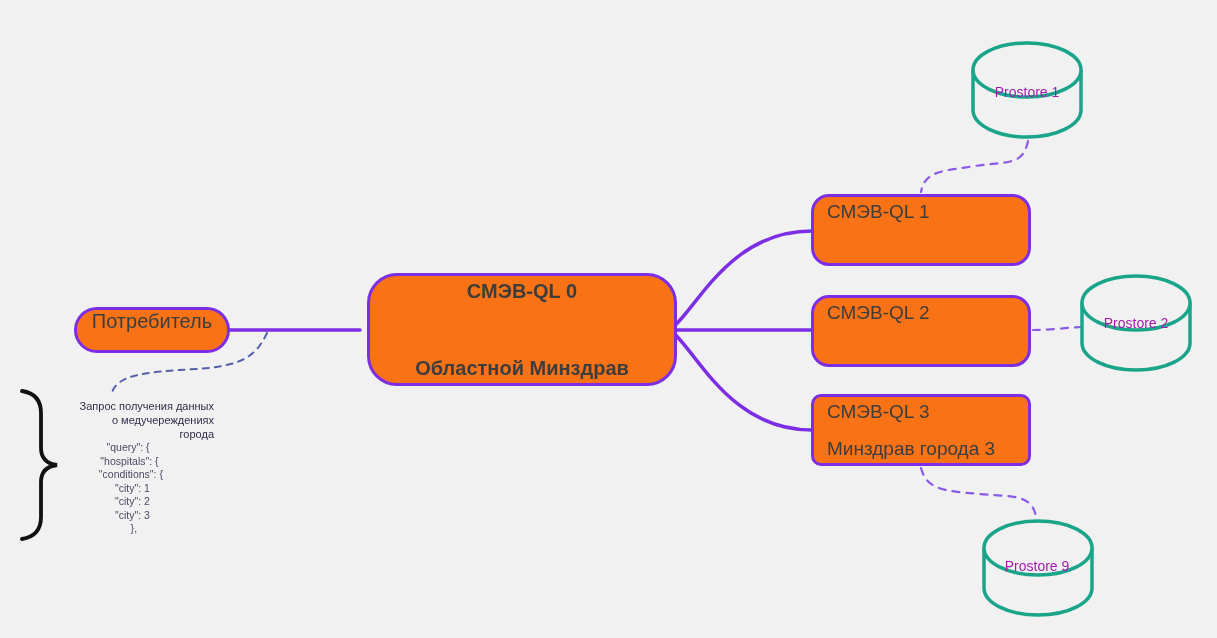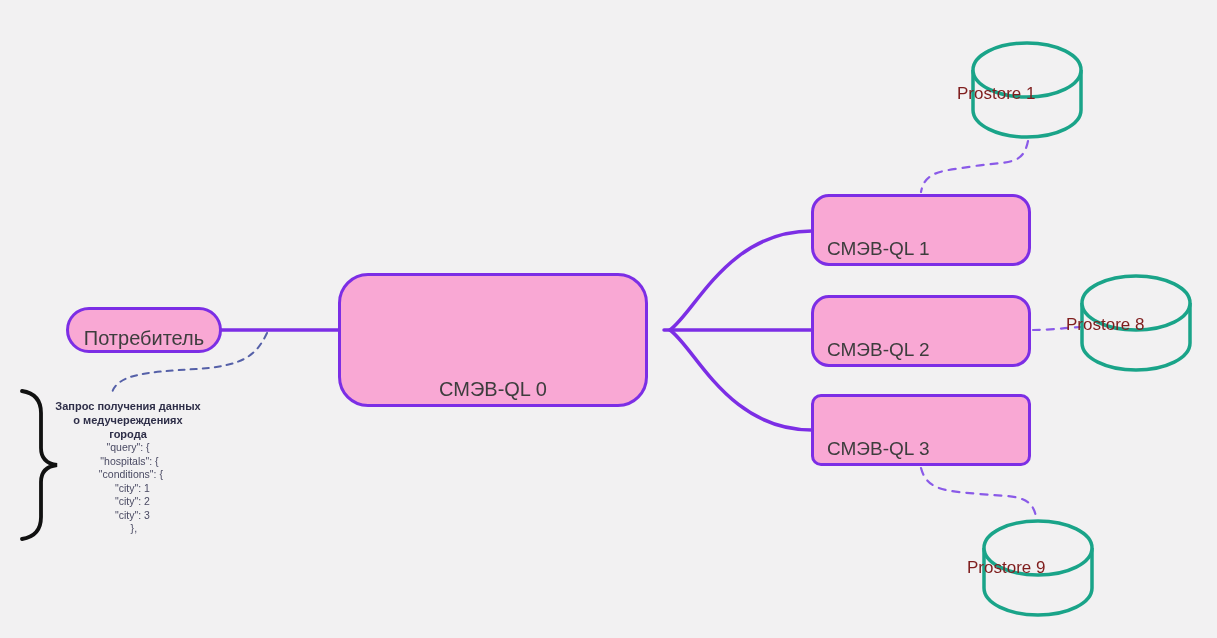--- a/index.html
+++ b/index.html
@@ -4,54 +4,55 @@
 <style>
   html,body{margin:0;padding:0;}
   body{
     width:1217px;height:638px;position:relative;overflow:hidden;
     background:#f2f1f2;
     font-family:"Liberation Sans","DejaVu Sans",sans-serif;
     color:#3d3d3d;
   }
   #canvas-svg{position:absolute;left:0;top:0;width:1217px;height:638px;}
   .node{
-    position:absolute;box-sizing:border-box;background:#f9a8d4;
-    border:3.5px solid #7c2ee5;display:flex;flex-direction:column;justify-content:flex-end;
+    position:absolute;box-sizing:border-box;background:#f97316;
+    border:3.5px solid #7c2ee5;display:flex;flex-direction:column;justify-content:space-between;
   }
   .node--pill{
-    left:66px;top:307px;width:156px;height:46px;border-radius:24px;
+    left:74px;top:307px;width:156px;height:46px;border-radius:24px;
     align-items:center;
   }
   .node--pill .node-line{font-size:20px;}
   .node--central{
-    left:338px;top:273px;width:310px;height:134px;border-radius:30px;
+    left:367px;top:273px;width:310px;height:113px;border-radius:30px;
     align-items:center;
+    font-weight:bold;
   }
   .node--central .node-line{font-size:20px;line-height:30px;}
   .node--city{
     left:811px;width:220px;height:72px;border-radius:18px;
     border-width:3px;padding-left:13px;align-items:flex-start;
   }
   .node--city .node-line{font-size:19px;line-height:29px;}
   .node--city1{top:194px;}
   .node--city2{top:295px;}
   .node--city3{top:394px;border-radius:10px;}
   .node-line{white-space:nowrap;}
   .db-label{
-    position:absolute;font-size:17px;color:#7f1d1d;text-align:left;
+    position:absolute;font-size:14px;color:#a21caf;text-align:center;
     width:140px;pointer-events:none;
   }
   .db-label--1{left:957px;top:84px;}
   .db-label--2{left:1066px;top:315px;}
   .db-label--3{left:967px;top:558px;}
   .annotation{
     position:absolute;left:42px;top:399px;width:172px;text-align:center;
   }
   .annotation .ann-title{
-    font-size:11px;font-weight:bold;color:#2e2e48;line-height:14px;white-space:pre;
+    font-size:11px;font-weight:normal;color:#2e2e48;line-height:14px;white-space:pre;text-align:right;
   }
   .annotation .ann-code{
     font-size:10.5px;color:#4a4a63;line-height:13.5px;white-space:pre;
   }
 </style>
 </head>
 <body>
 
 <svg id="canvas-svg" viewBox="0 0 1217 638" xmlns="http://www.w3.org/2000/svg">
 
@@ -83,34 +84,36 @@
 
   <path d="M 22 391 Q 41 394 41 413 L 41 448 Q 41 463 57 465 Q 41 467 41 482 L 41 517 Q 41 536 22 539" fill="none" stroke="#111111" stroke-width="3.8" stroke-linecap="round"></path>
 </svg>
 
 <div class="node node--pill">
   <div class="node-line">Потребитель</div>
 </div>
 
 <div class="node node--central">
   <div class="node-line">СМЭВ-QL 0</div>
+  <div class="node-line">Областной Минздрав</div>
 </div>
 
 <div class="node node--city node--city1">
   <div class="node-line">СМЭВ-QL 1</div>
 </div>
 <div class="node node--city node--city2">
   <div class="node-line">СМЭВ-QL 2</div>
 </div>
 <div class="node node--city node--city3">
   <div class="node-line">СМЭВ-QL 3</div>
+  <div class="node-line">Минздрав города 3</div>
 </div>
 
 <div class="db-label db-label--1">Prostore 1</div>
-<div class="db-label db-label--2">Prostore 8</div>
+<div class="db-label db-label--2">Prostore 2</div>
 <div class="db-label db-label--3">Prostore 9</div>
 
 <div class="annotation">
   <div class="ann-title">Запрос получения данных</div>
   <div class="ann-title">о медучереждениях</div>
   <div class="ann-title">города</div>
   <div class="ann-code">"query": {</div>
   <div class="ann-code"> "hospitals": {</div>
   <div class="ann-code">  "conditions": {</div>
   <div class="ann-code">   "city": 1</div>

